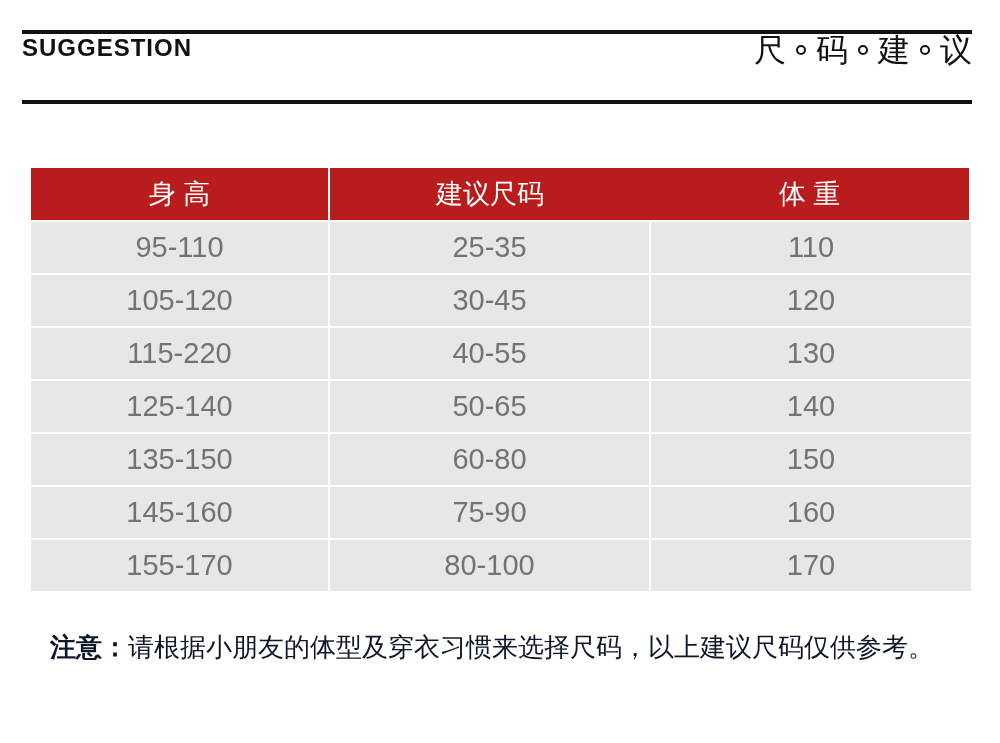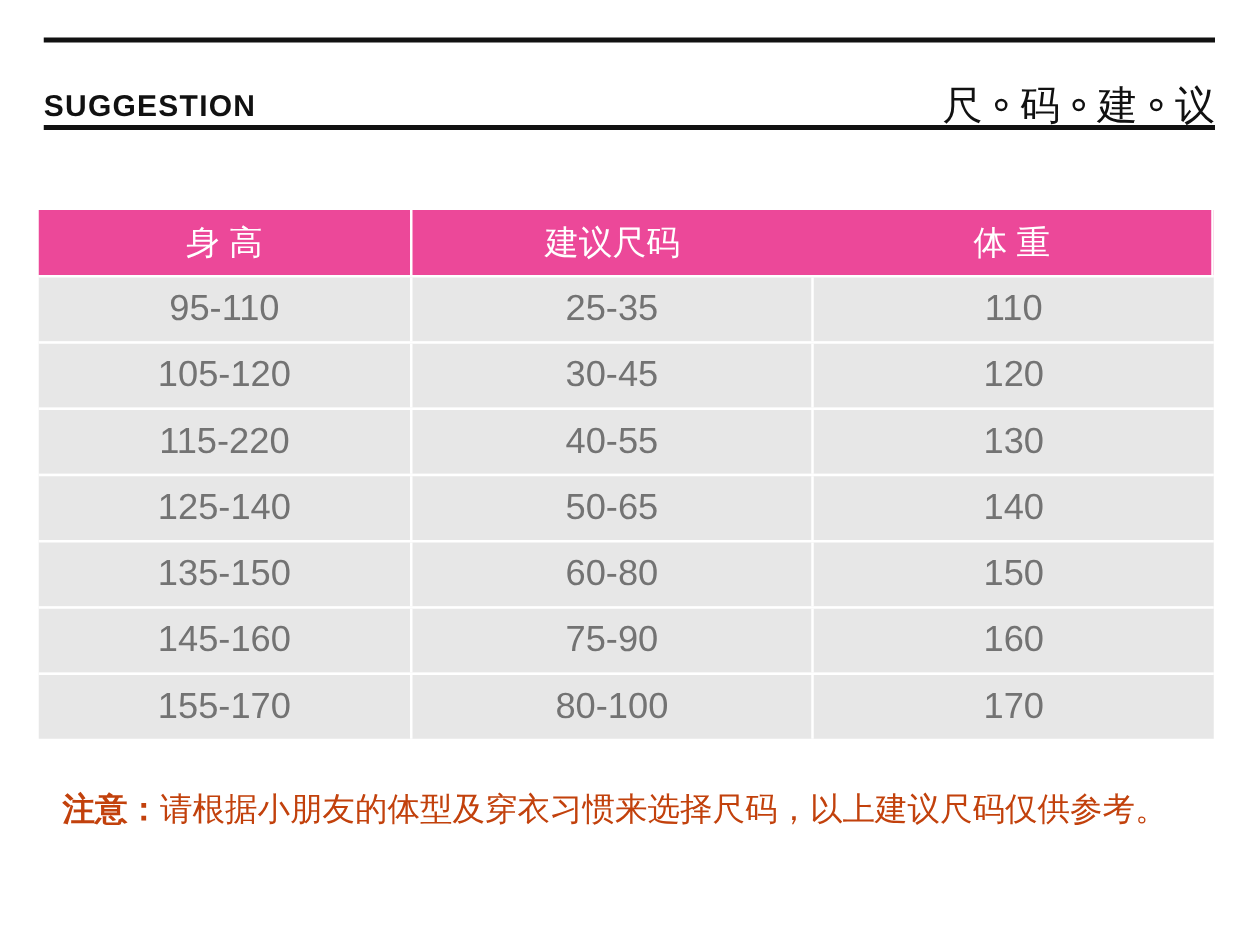--- a/index.html
+++ b/index.html
@@ -6,26 +6,26 @@
   html, body {
     width: 1000px;
     height: 743px;
     background: #ffffff;
     font-family: "Liberation Sans", sans-serif;
     overflow: hidden;
   }
 
   
   .band {
-    margin: 30px 28px 0 35px;
+    margin: 30px 28px 0 22px;
     height: 74px;
     border-top: 4px solid #111111;
     border-bottom: 4px solid #111111;
     display: flex;
-    align-items: flex-end;
+    align-items: flex-start;
     justify-content: space-between;
   }
   .title-en {
     font-size: 24px;
     font-weight: 700;
     letter-spacing: 1px;
     color: #111111;
   }
   .title-cn {
     display: flex;
@@ -45,21 +45,21 @@
   }
 
   
   .size-table {
     margin: 64px 29px 0 31px;
     width: 940px;
   }
   .thead {
     display: flex;
     height: 52px;
-    background: #ec4899;
+    background: #b91c1c;
   }
   .th {
     display: flex;
     align-items: center;
     justify-content: center;
     color: #ffffff;
     font-size: 27px;
     font-weight: 400;
   }
   .tr {
@@ -76,21 +76,21 @@
     color: #737373;
   }
   .c1 { width: 299px; border-right: 2px solid #ffffff; }
   .c2 { width: 321px; border-right: 2px solid #ffffff; }
   .c3 { width: 320px; }
 
   
   .note {
     margin: 39px 40px 0 50px;
     font-size: 26px;
-    color: #c2410c;
+    color: #0f172a;
     line-height: 1.35;
     white-space: nowrap;
   }
   .note b { font-weight: 700; }
 </style>
 </head>
 <body>
 
 <div class="page">
 

